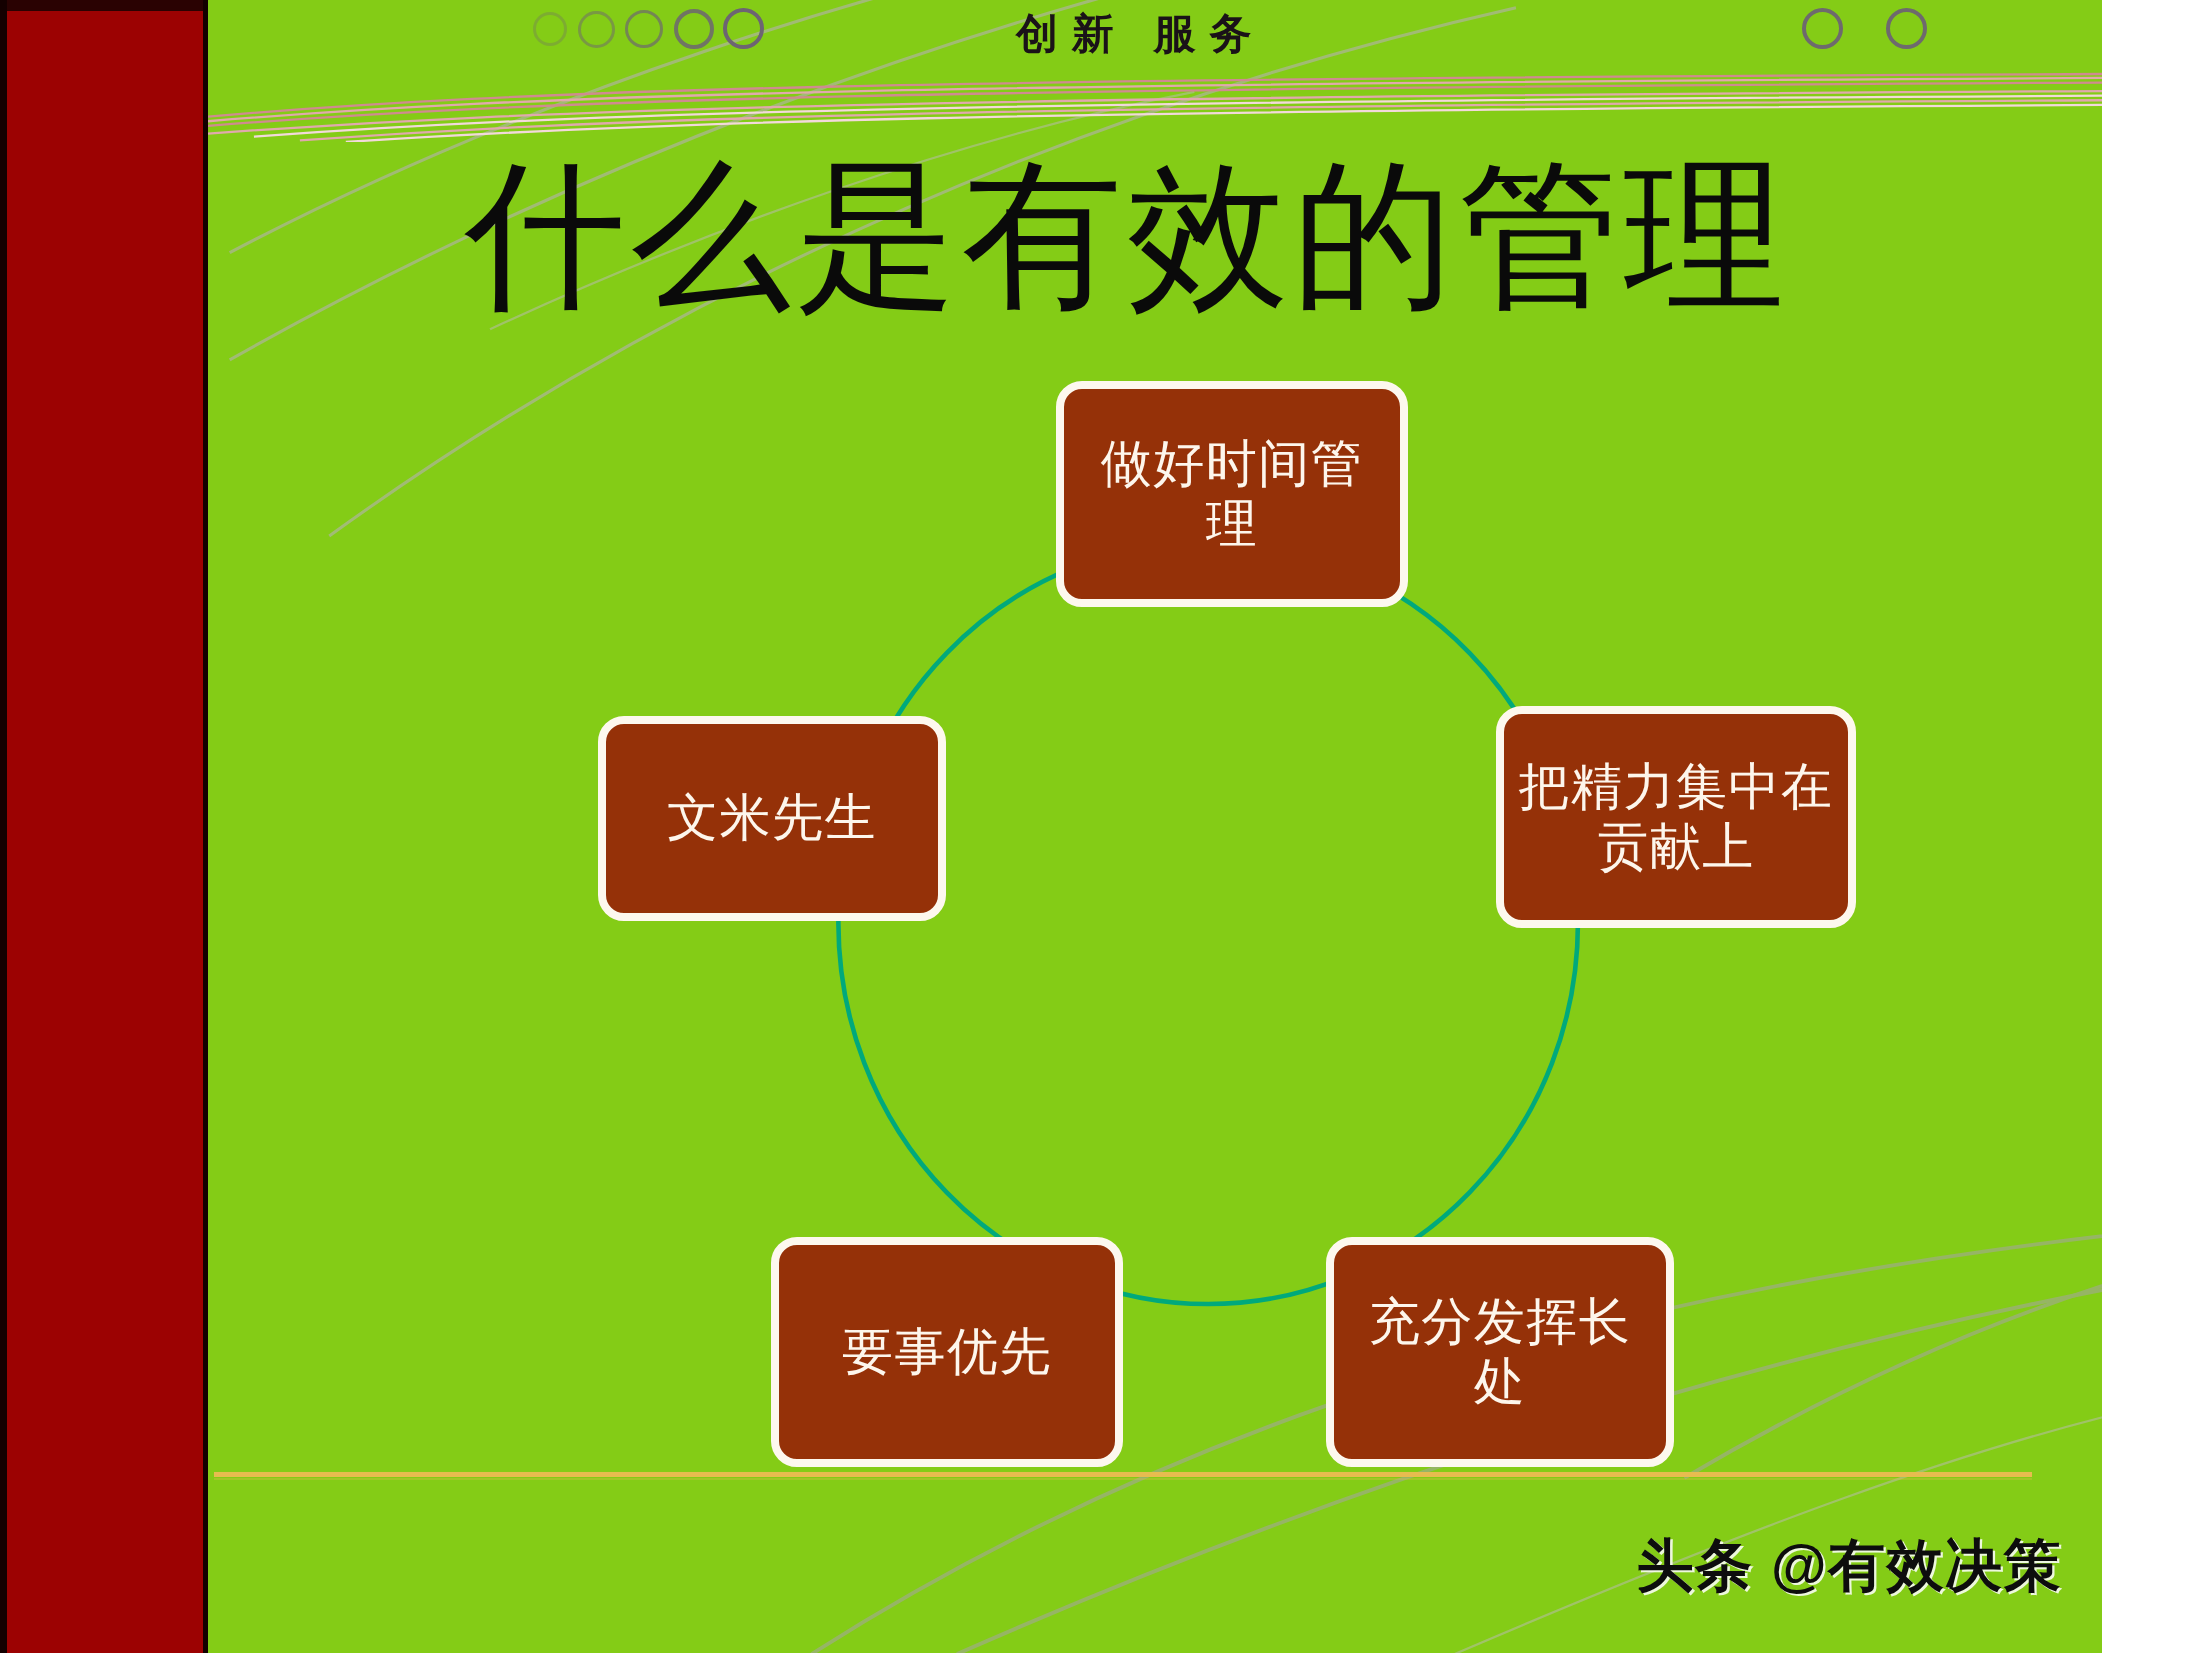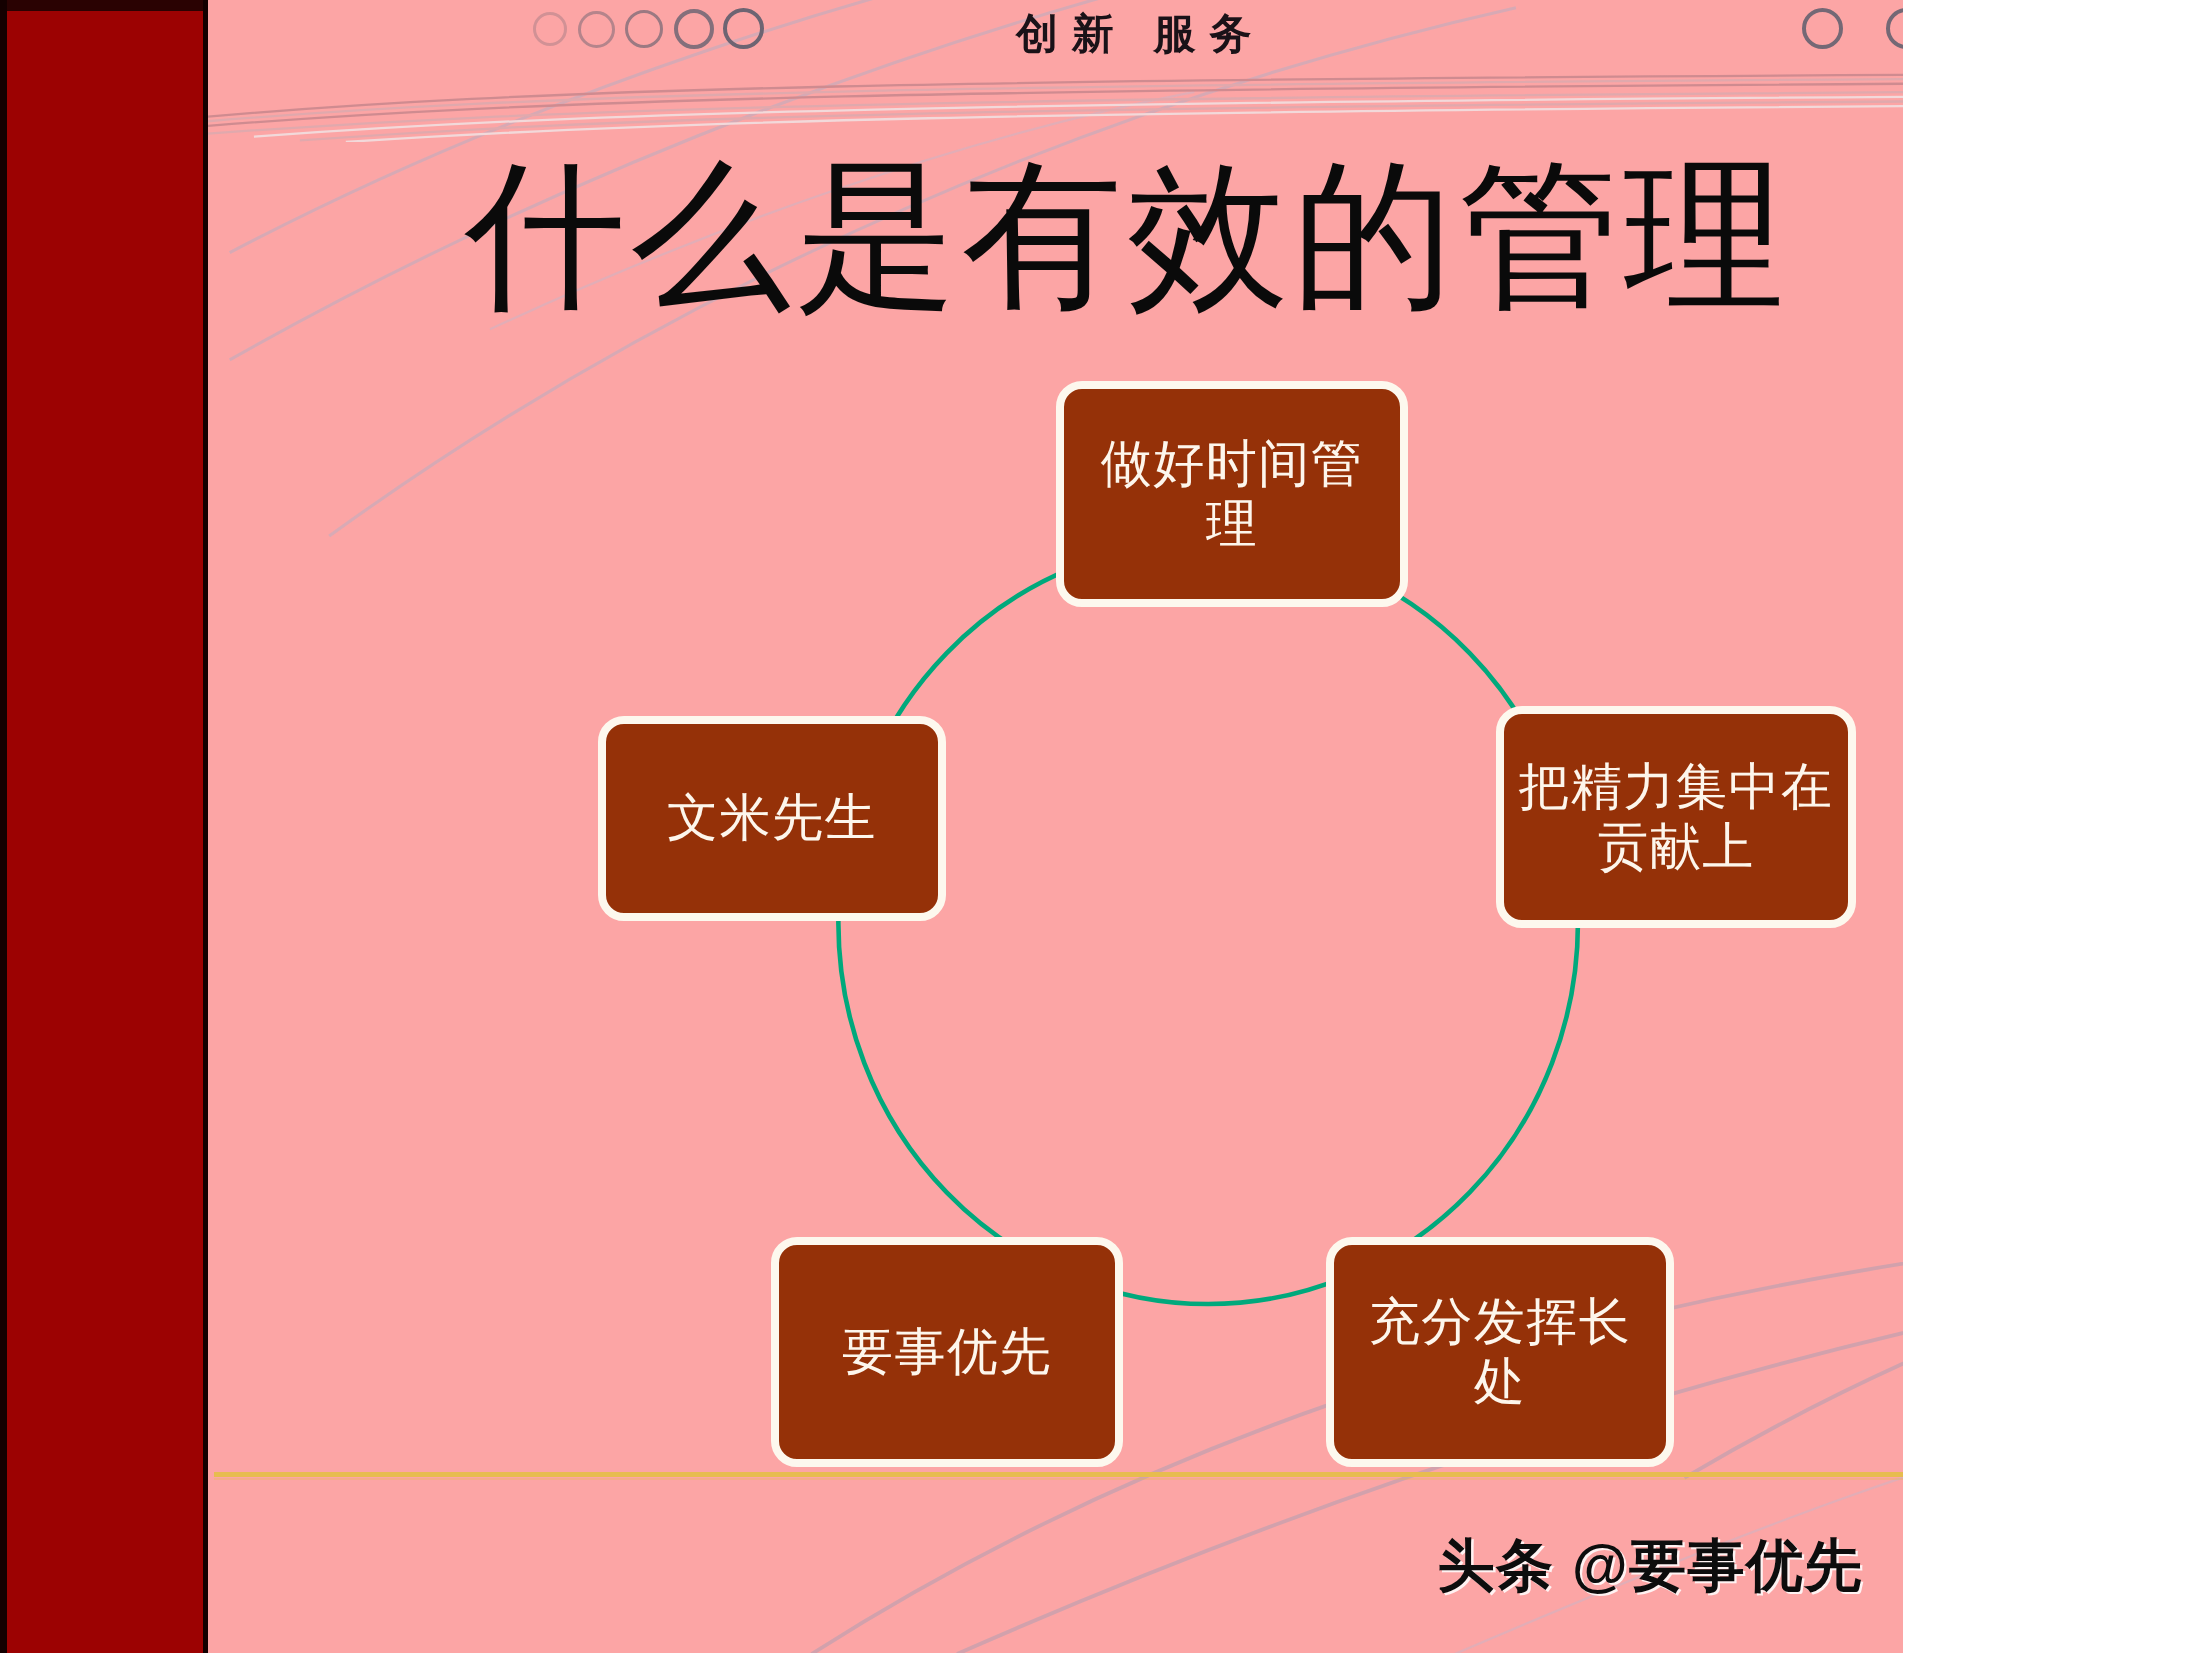--- a/index.html
+++ b/index.html
@@ -9,23 +9,23 @@
   }
   body {
     width: 2205px;
     height: 1654px;
     overflow: hidden;
     font-family: "Liberation Serif", "DejaVu Serif", serif;
   }
 
   #slide {
     position: relative;
-    width: 1903px;
-    height: 1654px;
-    background: #fca5a5;
+    width: 2102px;
+    height: 1654px;
+    background: #84cc16;
     overflow: hidden;
   }
 
   
   #sidebar-band {
     position: absolute;
     left: 0;
     top: 0;
     width: 208px;
     height: 1654px;
@@ -265,16 +265,16 @@
     </div>
 
     <div class="node" id="node-decision">
       <span class="node-label">文米先生</span>
     </div>
   </div>
 
   <div id="gold-rule"></div>
   <div id="gold-rule-shadow"></div>
 
-  <div id="watermark">头条 @要事优先</div>
+  <div id="watermark">头条 @有效决策</div>
 
 </div>
 
 
 </body></html>

